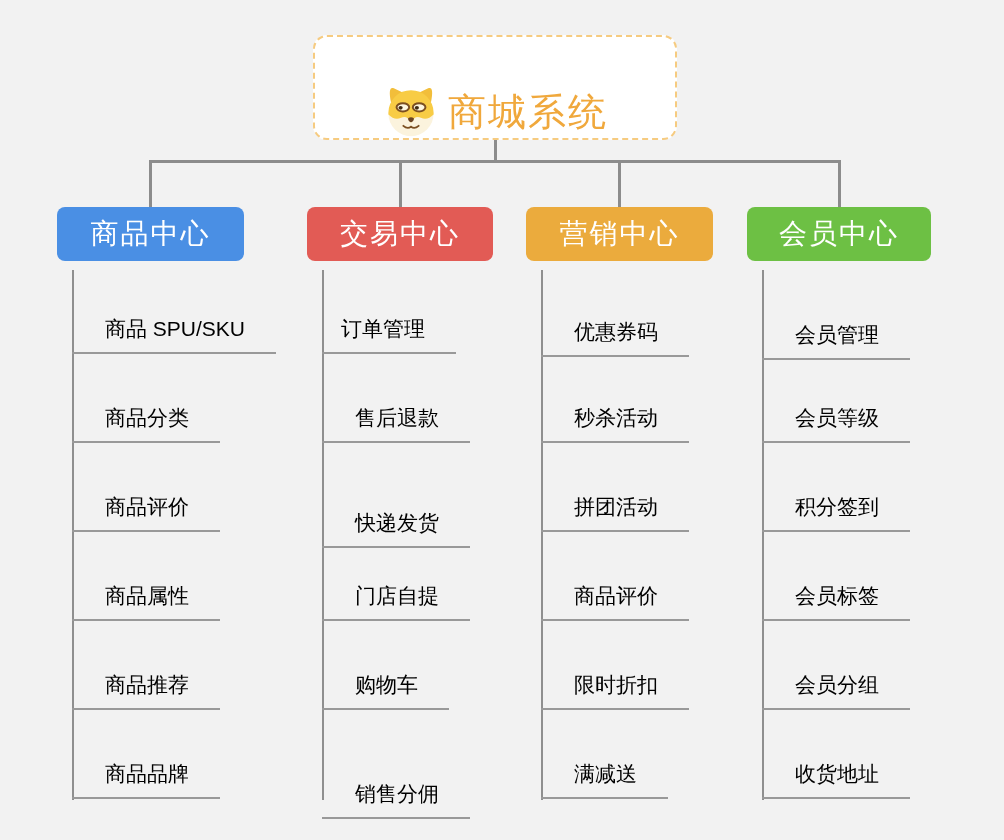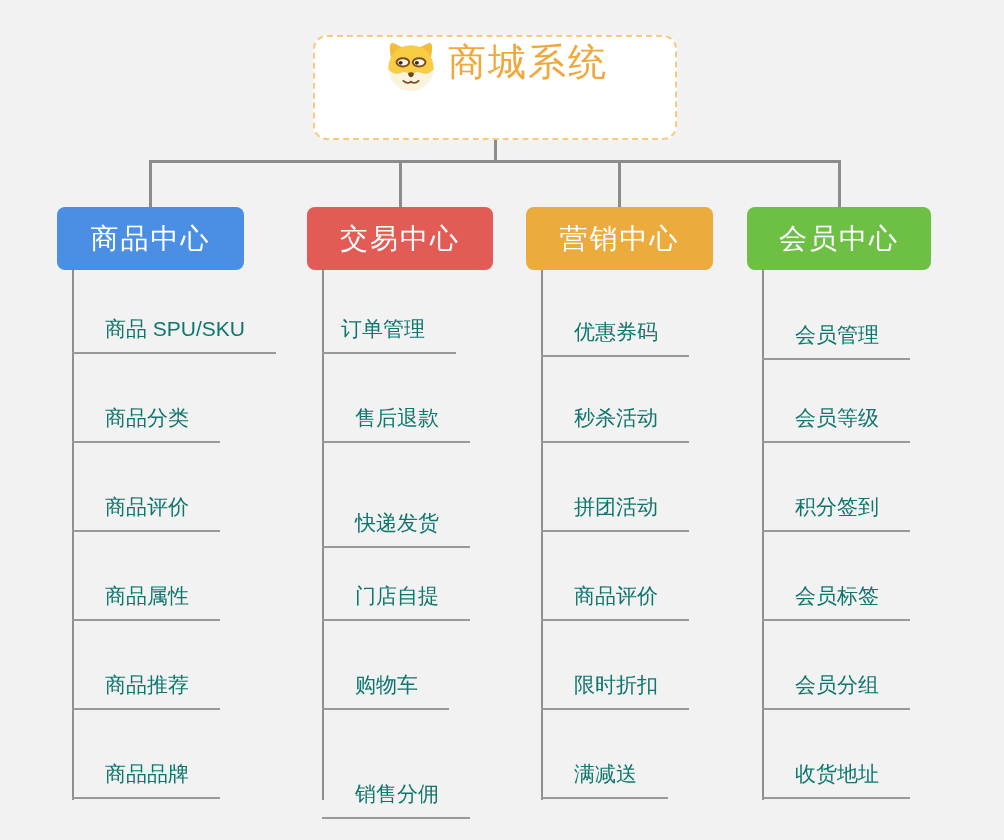--- a/index.html
+++ b/index.html
@@ -16,58 +16,58 @@
   
   .root-node {
     position: absolute;
     left: 313px; top: 35px;
     width: 364px; height: 105px;
     background: #FFFFFF;
     border: 2px dashed #F6CB80;
     border-radius: 14px;
     box-sizing: border-box;
     display: flex;
-    align-items: flex-start;
+    align-items: flex-end;
     justify-content: center;
     gap: 8px;
   }
   .root-icon { display: inline-flex; width: 58px; height: 56px; }
   .root-title {
     font-size: 38px;
     font-weight: 500;
     color: #F0A83C;
     letter-spacing: 2px;
     white-space: nowrap;
   }
   
   .edge { position: absolute; background: #8C8C8C; }
   
   .branch-header {
     position: absolute;
-    top: 207px; height: 63px;
+    top: 207px; height: 54px;
     border-radius: 8px;
     box-sizing: border-box;
     display: flex;
     align-items: center;
     justify-content: center;
     color: #FFFFFF;
     font-size: 28px;
     letter-spacing: 2px;
     white-space: nowrap;
     cursor: default;
   }
   
   .trunk { position: absolute; width: 2px; background: #8F8F8F; }
   
   .leaf {
     position: absolute;
     display: inline-block;
     font-size: 21px;
     line-height: 28px;
-    color: #0f766e;
+    color: #000000;
     white-space: nowrap;
     padding: 0 31px 9px 33px;
     border-bottom: 2px solid #999999;
     box-sizing: content-box;
   }
 </style>
 </head>
 <body>
 
 <div class="canvas">

